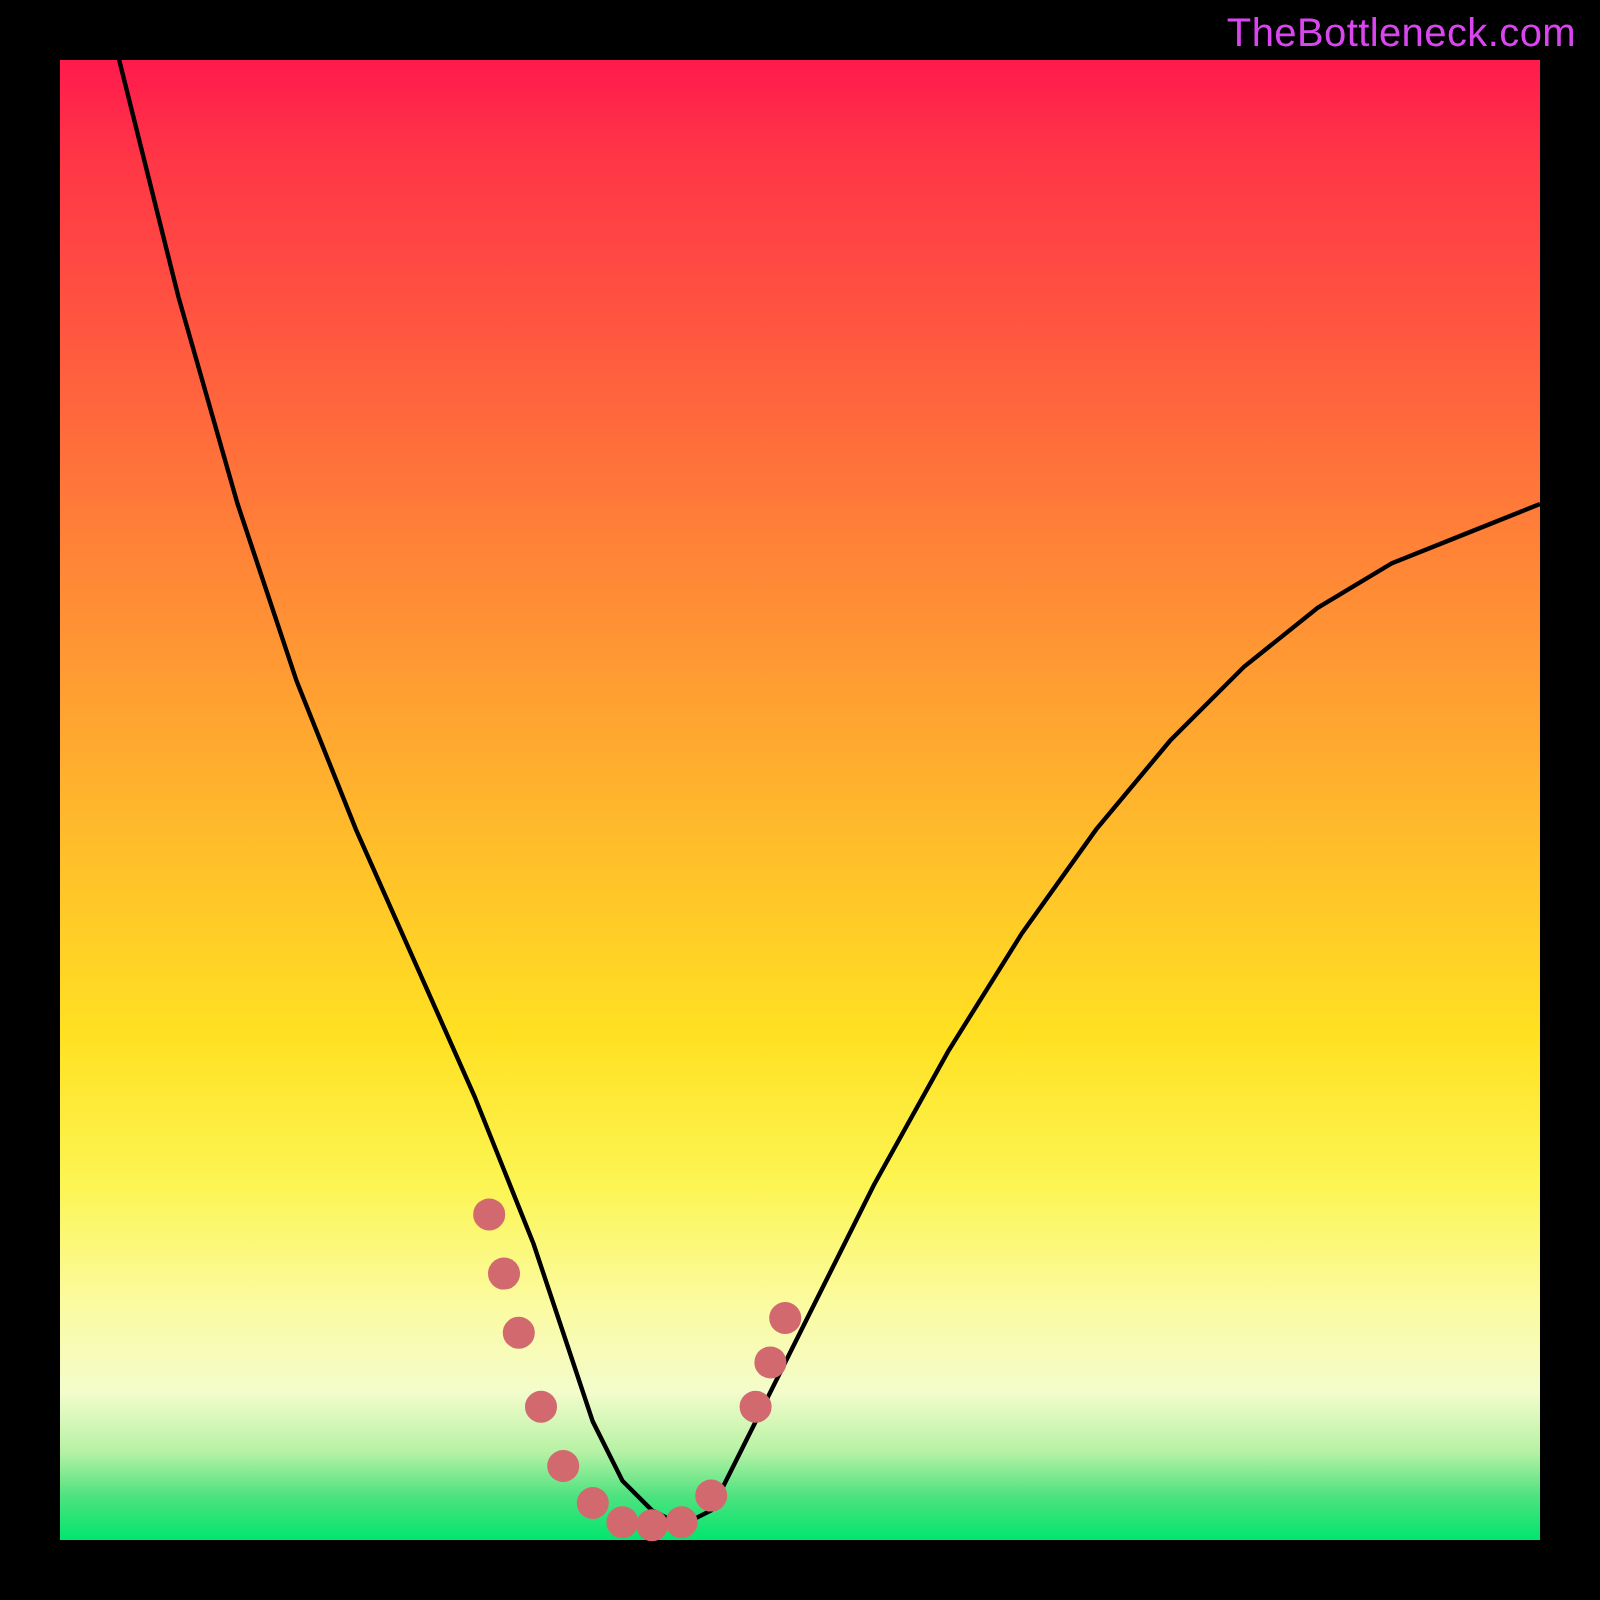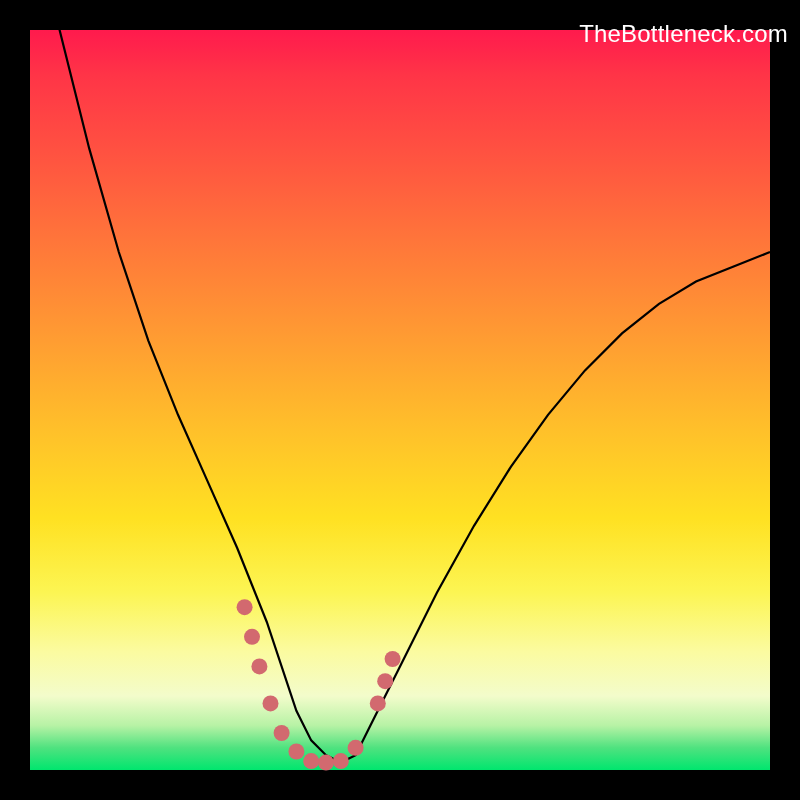--- a/index.html
+++ b/index.html
@@ -38,24 +38,24 @@
       #fcf553 76%,
       #fbfba0 84%,
       #f3fccb 90%,
       #b7f2a5 94%,
       #4fe27f 97%,
       #00e66e 100%
     );
   }
   .watermark {
     position: absolute;
-    top: 20px;
+    top: 6px;
     right: 12px;
-    color: #ffffff;
-    font-size: 24px;
+    color: #d946ef;
+    font-size: 20px;
     font-weight: 400;
     letter-spacing: 0.2px;
     user-select: none;
   }
   svg.curve {
     position: absolute;
     left: 0;
     top: 0;
     width: 740px;
     height: 740px;

